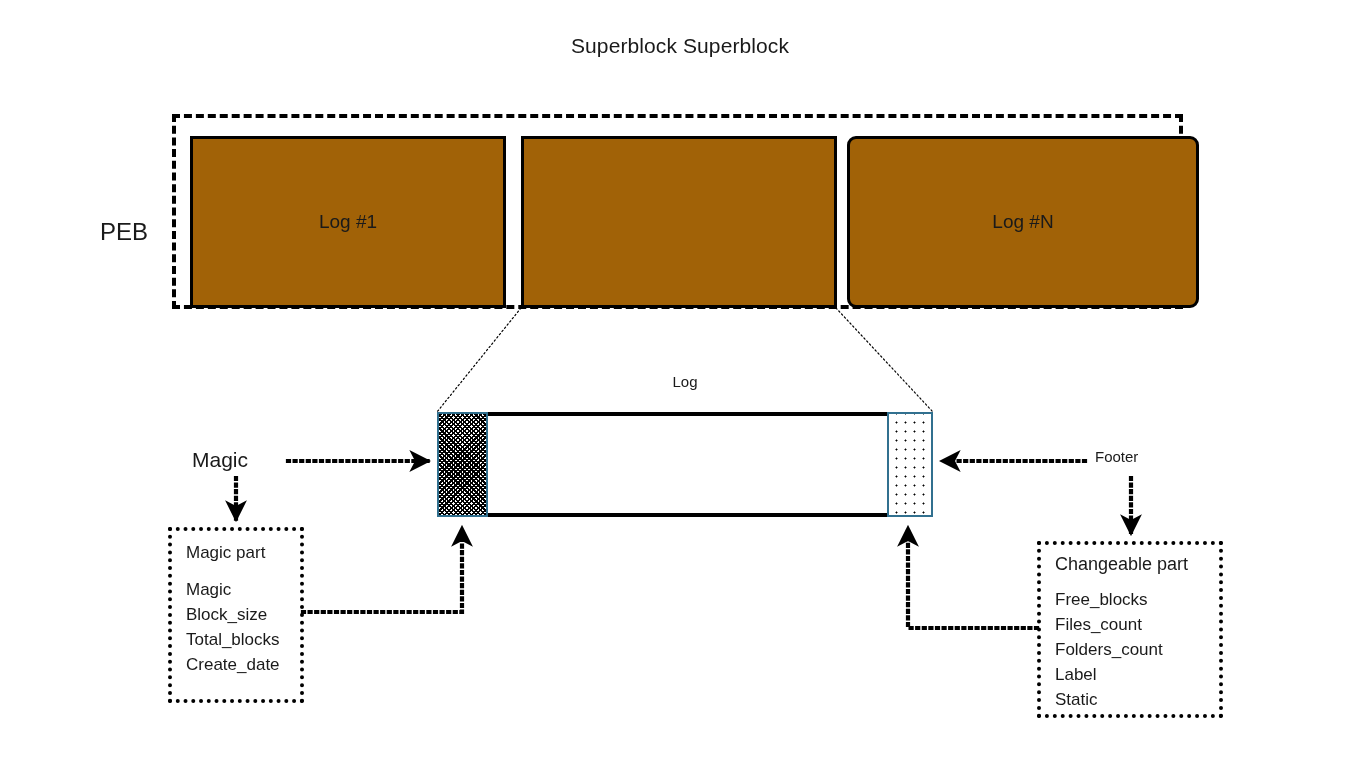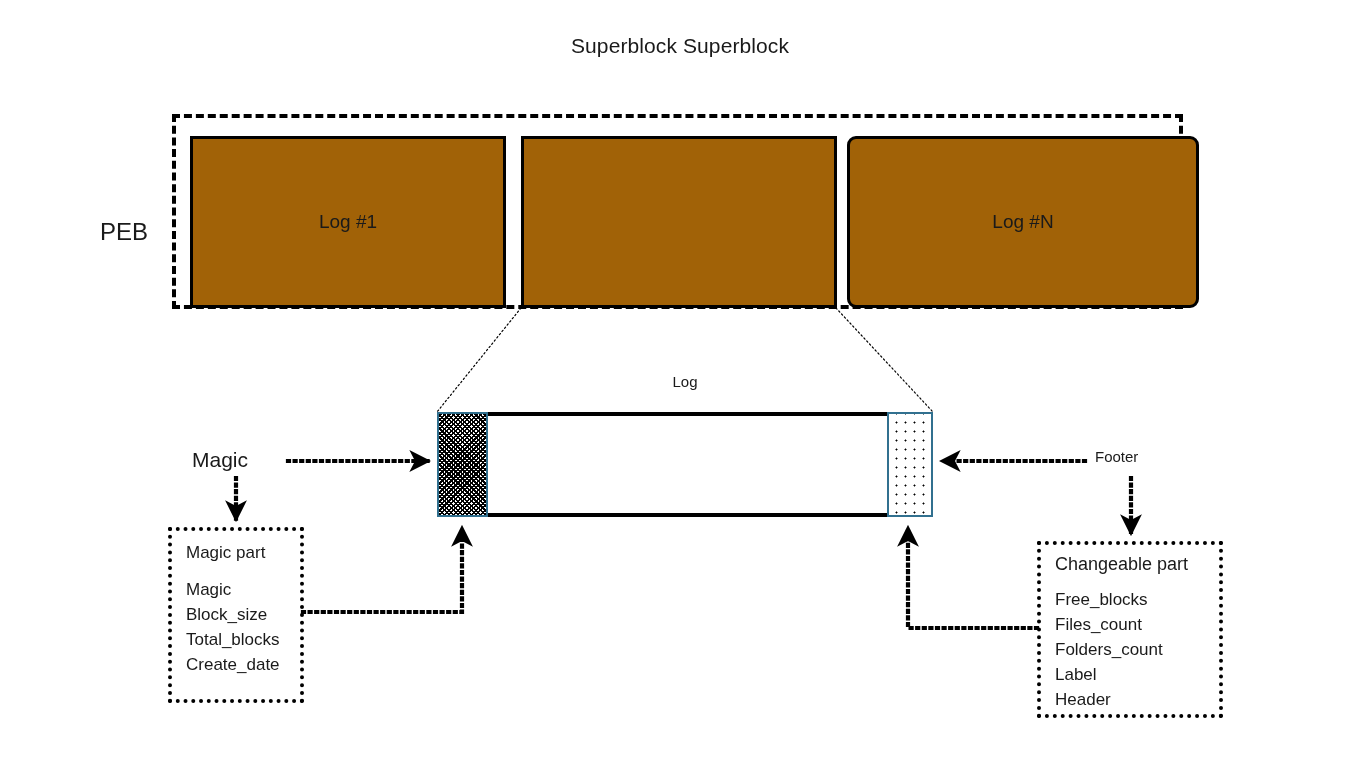--- a/index.html
+++ b/index.html
@@ -119,21 +119,21 @@
   </div>
 </div>
 
 <div class="abs detail-box" id="changeable-part-box">
   <div class="inner">
     <div class="box-title">Changeable part</div>
     <div class="box-field">Free_blocks</div>
     <div class="box-field">Files_count</div>
     <div class="box-field">Folders_count</div>
     <div class="box-field">Label</div>
-    <div class="box-field">Header</div>
+    <div class="box-field">Static</div>
   </div>
 </div>
 
 <svg class="abs" id="arrow-layer" viewBox="0 0 1360 772">
   <defs>
     <marker id="ah-right" viewBox="0 0 10 10" refX="9" refY="5" markerWidth="5.2" markerHeight="5.2" orient="auto-start-reverse">
       <path d="M0,0 L10,5 L0,10 L2.6,5 z" fill="#000"></path>
     </marker>
     <marker id="ah-down" viewBox="0 0 10 10" refX="9" refY="5" markerWidth="5.2" markerHeight="5.2" orient="auto-start-reverse">
       <path d="M0,0 L10,5 L0,10 L2.6,5 z" fill="#000"></path>

